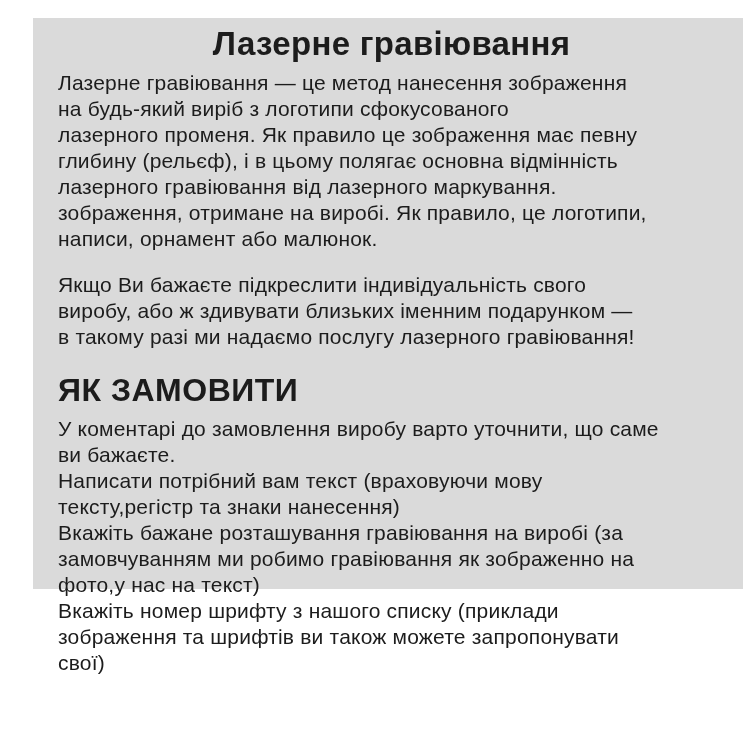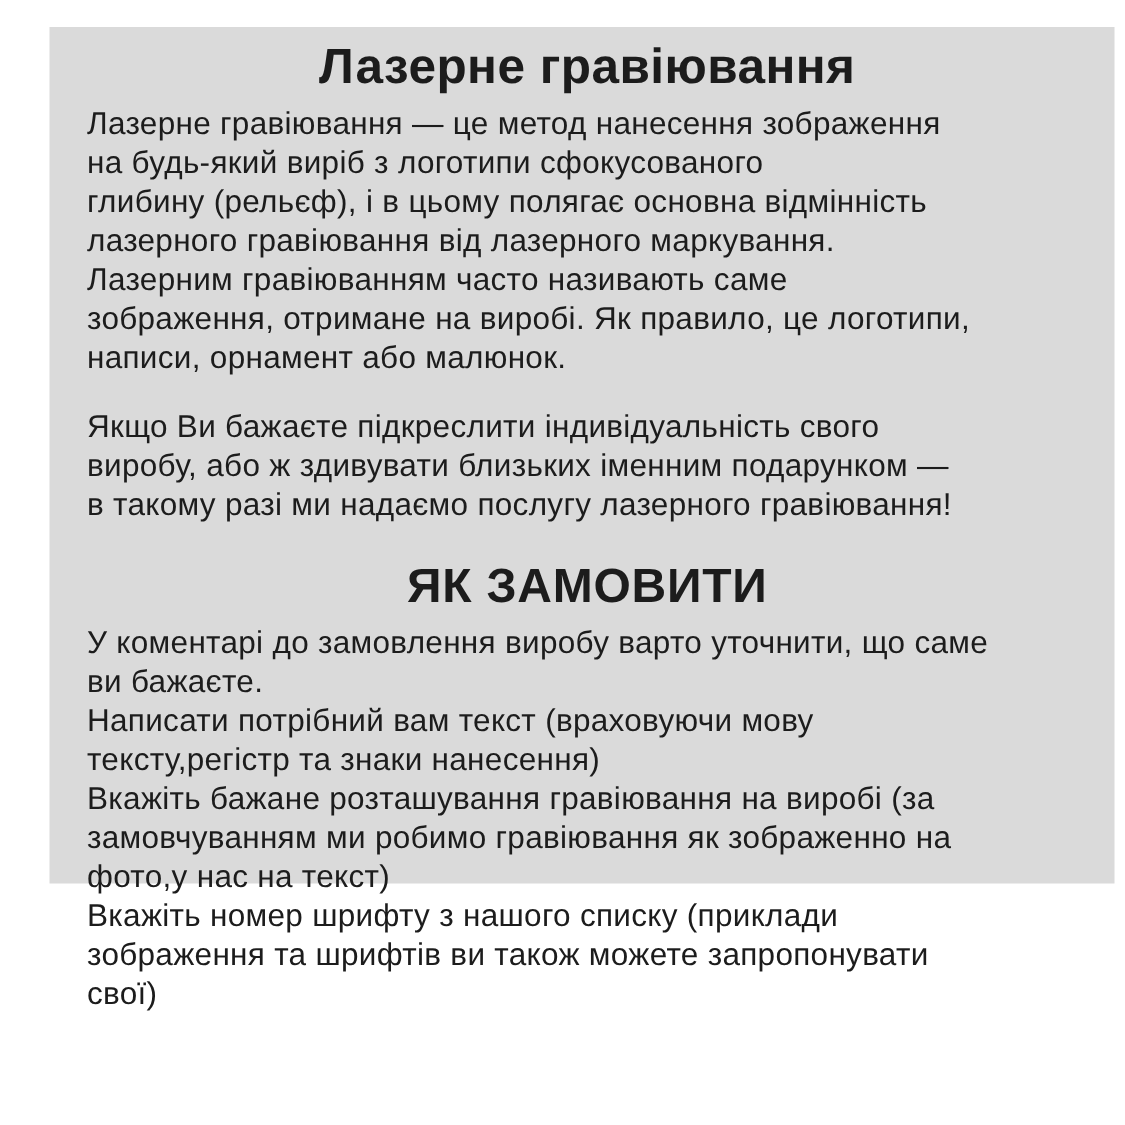--- a/index.html
+++ b/index.html
@@ -29,21 +29,20 @@
   .title {
     text-align: center;
     font-size: 33px;
     font-weight: bold;
     line-height: 36px;
     letter-spacing: 0.3px;
     margin-bottom: 8px;
     white-space: nowrap;
   }
   .subtitle {
-    text-align: center;
     font-size: 32px;
     font-weight: bold;
     line-height: 36px;
     letter-spacing: 0.5px;
     margin-top: 22px;
     margin-bottom: 8px;
     white-space: nowrap;
   }
   .line {
     font-size: 21px;
@@ -57,23 +56,23 @@
 </head>
 <body>
 
 <div class="panel">
 
   <div class="title">Лазерне гравіювання</div>
 
   <div class="para">
     <div class="line">Лазерне гравіювання — це метод нанесення зображення</div>
     <div class="line">на будь-який виріб з логотипи сфокусованого</div>
+    <div class="line">лазерного променя. Як правило це зображення має певну</div>
     <div class="line">глибину (рельєф), і в цьому полягає основна відмінність</div>
     <div class="line">лазерного гравіювання від лазерного маркування.</div>
-    <div class="line">Лазерним гравіюванням часто називають саме</div>
     <div class="line">зображення, отримане на виробі. Як правило, це логотипи,</div>
     <div class="line">написи, орнамент або малюнок.</div>
   </div>
 
   <div class="spacer"></div>
 
   <div class="para">
     <div class="line">Якщо Ви бажаєте підкреслити індивідуальність свого</div>
     <div class="line">виробу, або ж здивувати близьких іменним подарунком —</div>
     <div class="line">в такому разі ми надаємо послугу лазерного гравіювання!</div>

